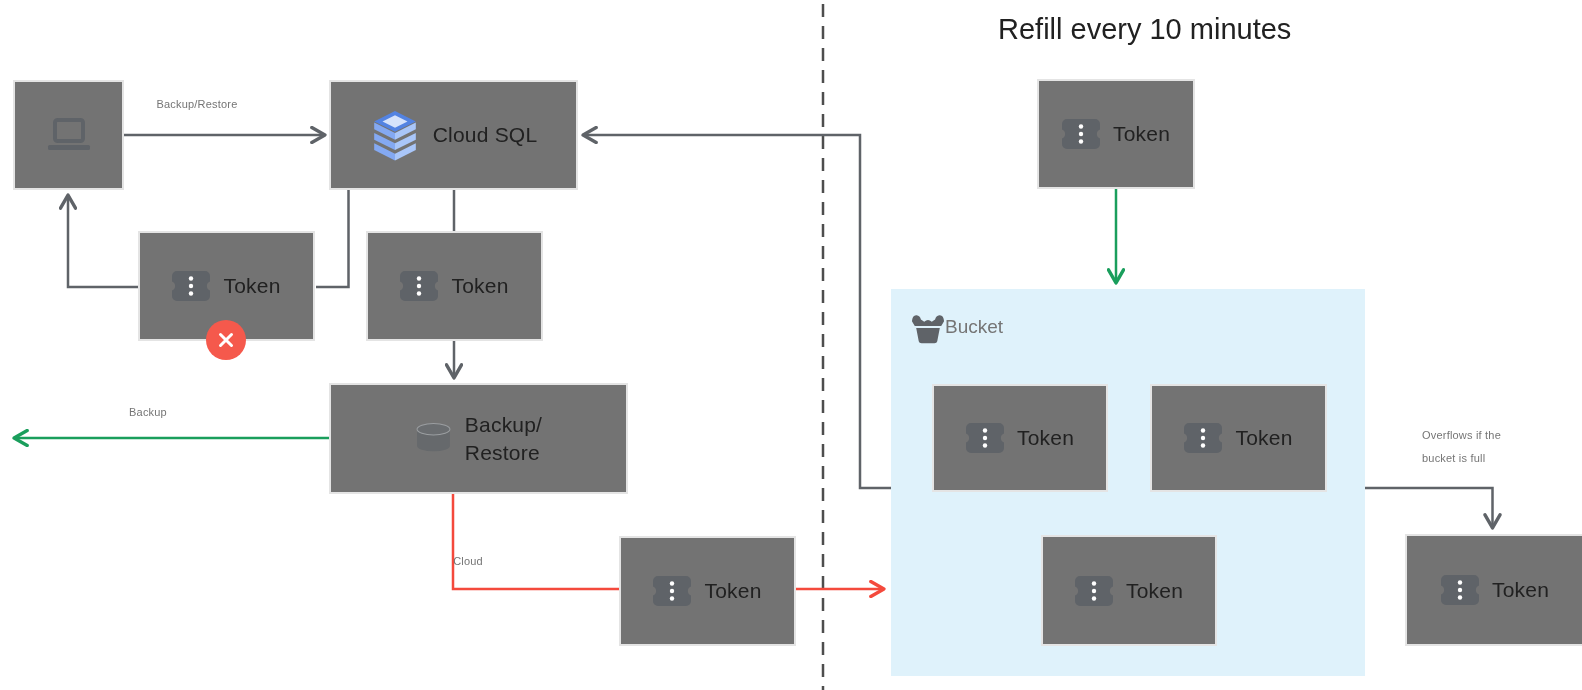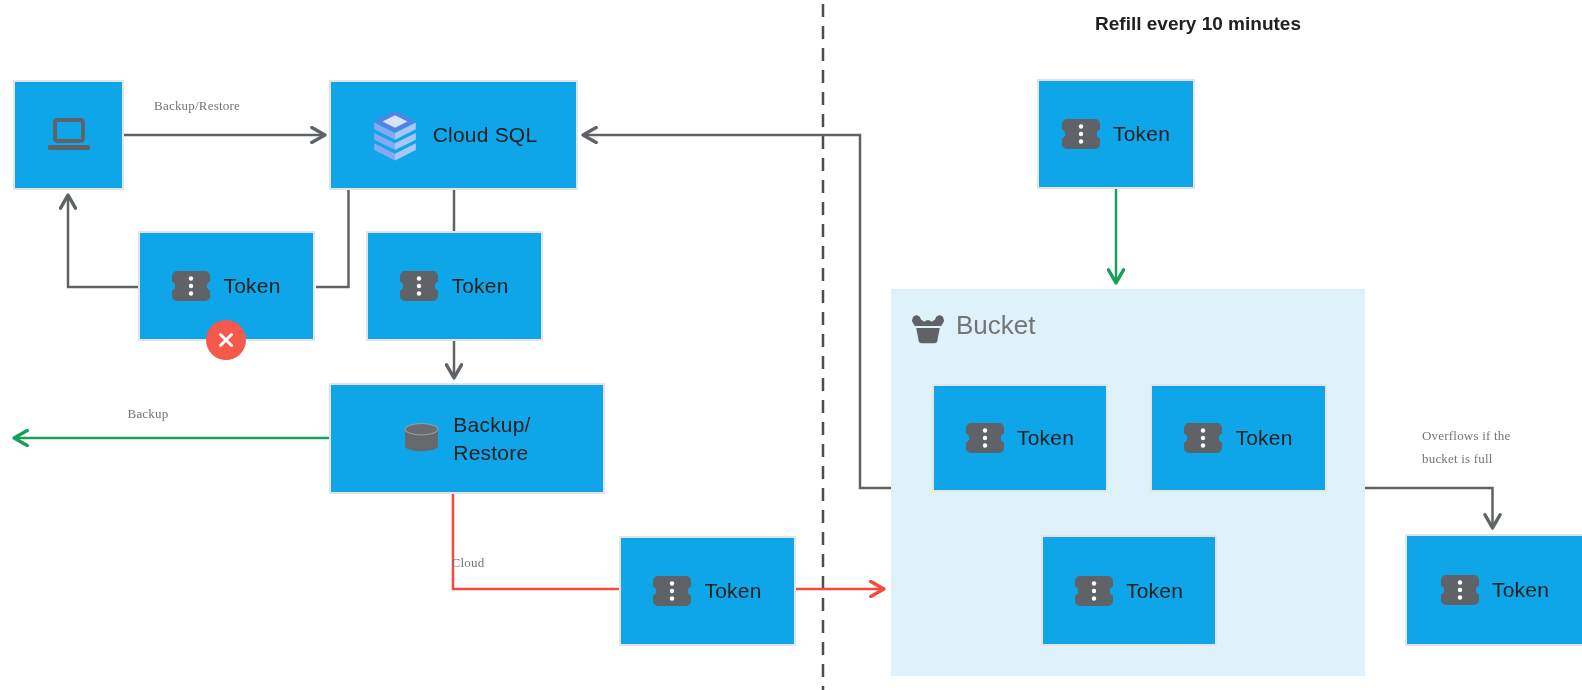--- a/index.html
+++ b/index.html
@@ -4,30 +4,30 @@
 <style>
   :root{
     --line-gray:#5F6368; --label-gray:#757575; --text-dark:#212121;
     --green:#1A9E5C; --red:#F4493C; --badge-red:#F5594C;
     --bucket-fill:#DFF2FB; --border:#E4E4E4; --dash-gray:#4D4D4D;
   }
   *{margin:0;padding:0;box-sizing:border-box;}
   body{font-family:"Liberation Sans","DejaVu Sans",sans-serif;background:#fff;}
   .stage{position:relative;width:1582px;height:690px;background:#fff;overflow:hidden;}
   .connectors{position:absolute;left:0;top:0;width:1582px;height:690px;}
-  .node{position:absolute;background:#0ea5e9;border:2px solid var(--border);
+  .node{position:absolute;background:#737373;border:2px solid var(--border);
         display:flex;align-items:center;justify-content:center;gap:13px;}
   .node .lbl{font-size:21px;color:var(--text-dark);letter-spacing:.2px;}
   .preline{white-space:pre-line;}
-  .edge-label{position:absolute;font-size:13px;color:var(--label-gray);letter-spacing:.2px;font-family:Liberation Serif, serif;}
+  .edge-label{position:absolute;font-size:11px;color:var(--label-gray);letter-spacing:.2px;}
   .center{text-align:center;}
-  .title{position:absolute;font-size:19px;font-weight:bold;color:var(--text-dark);text-align:center;}
+  .title{position:absolute;font-size:29px;font-weight:normal;color:var(--text-dark);text-align:left;}
   .bucket{position:absolute;background:var(--bucket-fill);}
-  .bucket-label{position:absolute;display:flex;gap:11px;
-                font-size:26px;color:var(--label-gray);}
+  .bucket-label{position:absolute;display:flex;align-items:center;
+                font-size:19px;color:var(--label-gray);}
   .badge{position:absolute;width:40px;height:40px;border-radius:50%;background:var(--badge-red);
          display:flex;align-items:center;justify-content:center;}
   svg{display:block;}
 </style>
 </head>
 <body>
 
 <div class="stage">
 
   <svg class="connectors" width="1582" height="690" viewBox="0 0 1582 690">
@@ -129,21 +129,21 @@
       <svg width="38" height="30" viewBox="0 0 38 30">
         <path fill="var(--line-gray)" d="M5,0 H33 A5,5 0 0 1 38,5 V10.5 A4.8,4.8 0 0 0 38,19.5 V25 A5,5 0 0 1 33,30 H5 A5,5 0 0 1 0,25 V19.5 A4.8,4.8 0 0 0 0,10.5 V5 A5,5 0 0 1 5,0 Z"></path>
         <circle cx="19" cy="7.5" r="2.2" fill="#fff"></circle>
         <circle cx="19" cy="15" r="2.2" fill="#fff"></circle>
         <circle cx="19" cy="22.5" r="2.2" fill="#fff"></circle>
       </svg>
     </span>
     <span class="lbl">Token</span>
   </div>
 
-  <div class="node" style="left:329px;top:383px;width:276px;height:111px;">
+  <div class="node" style="left:329px;top:383px;width:299px;height:111px;">
     <span>
       <svg width="37" height="31" viewBox="0 0 36 30">
         <path fill="#66696C" d="M2,6 H34 V22 A16,5.5 0 0 1 2,22 Z"></path>
         <ellipse cx="18" cy="6" rx="16" ry="5.5" fill="#6A6D70" stroke="#9B9EA1" stroke-width="1"></ellipse>
       </svg>
     </span>
     <span class="lbl preline" style="line-height:1.3;">Backup/
 Restore</span>
   </div>
 

